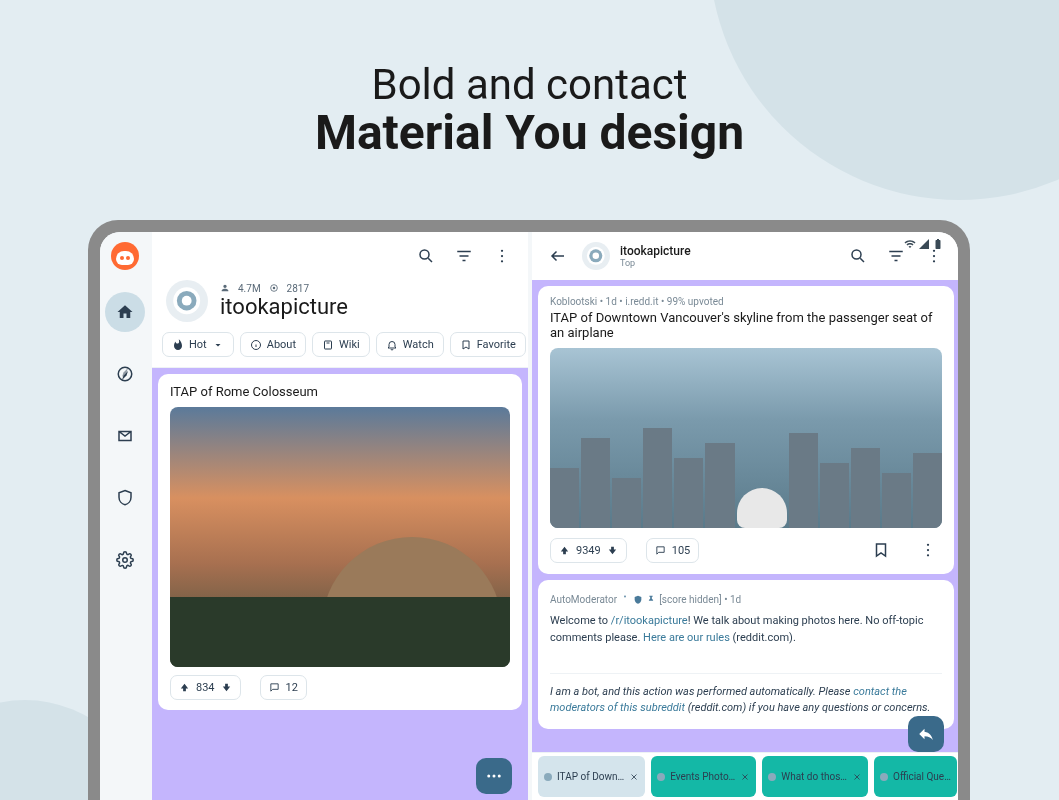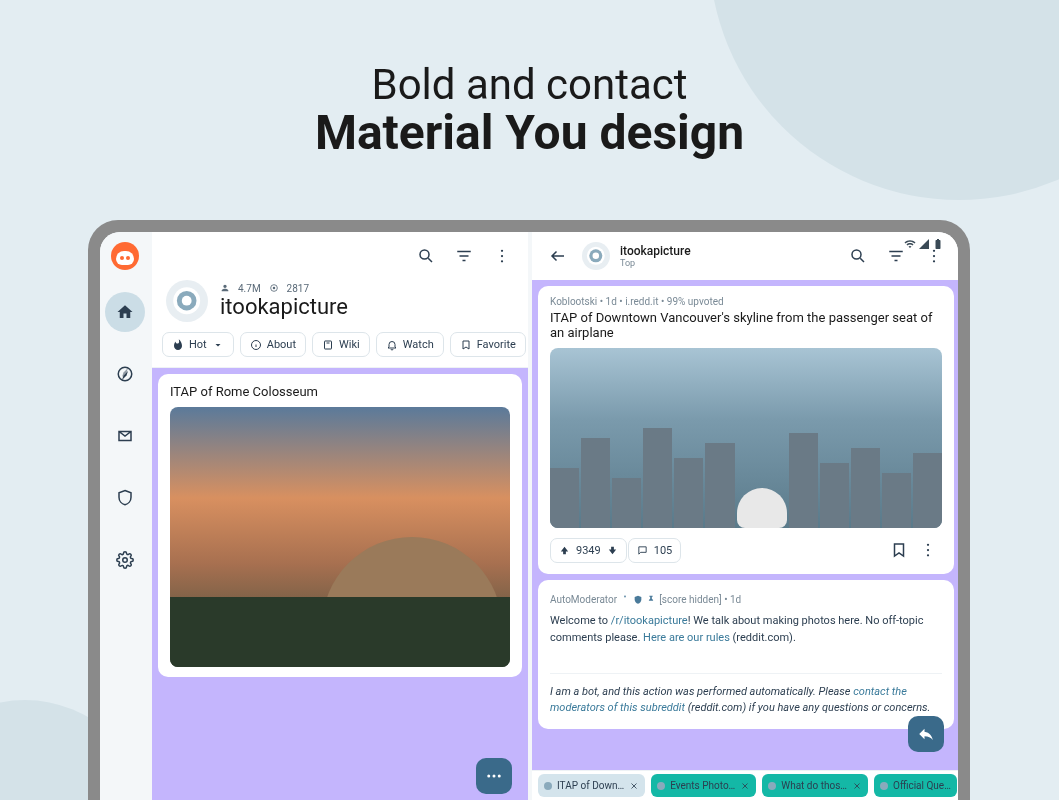--- a/index.html
+++ b/index.html
@@ -206,21 +206,21 @@
   display: flex; align-items: flex-end; gap: 2px;
 }
 .skyline div { background: #6a7a86; flex: 1; }
 .skyline .dome {
   width: 50px; height: 40px; background: #e8e8e8;
   border-radius: 25px 25px 8px 8px;
   flex: 0 0 50px;
 }
 
 .actions {
-  display: flex; align-items: center; gap: 1px;
+  display: flex; align-items: center; gap: 19px;
   padding: 8px 0 0;
 }
 .action-pill {
   display: flex; align-items: center; gap: 6px;
   border: 1px solid #dde5ea;
   border-radius: 7px;
   padding: 5px 8px;
   font-size: 11px;
   color: #2c3e50;
   cursor: pointer;
@@ -258,21 +258,21 @@
   cursor: pointer;
 }
 .fab.more { background: #3a6a8a; bottom: 6px; left: 376px; }
 .fab.reply { background: #3a6a8a; bottom: 48px; right: 14px; }
 .fab svg { width: 18px; height: 18px; }
 
 .tabs {
   position: absolute;
   bottom: 0; right: 0;
   left: 432px;
-  height: 30px;
+  height: 48px;
   background: #fff;
   display: flex;
   gap: 6px;
   padding: 3px 6px;
   border-top: 1px solid #eef2f5;
   overflow: hidden;
 }
 .tab {
   display: flex; align-items: center; gap: 5px;
   background: #14b8a6;
@@ -433,20 +433,37 @@
       </div>
 
     </div>
 
     <div class="feed">
       <div class="card">
         <div class="title">ITAP of Rome Colosseum</div>
         <div class="post-img">
           <div class="colosseum"></div>
           <div class="trees"></div>
+        </div>
+        <div class="actions">
+          <div class="action-pill">
+            <svg viewBox="0 0 24 24">
+                  <path fill="currentColor" d="M12 4l8 10h-5v6h-6v-6H4z"></path>
+                </svg>
+            <span>834</span>
+            <svg viewBox="0 0 24 24">
+                  <path fill="currentColor" d="M12 20L4 10h5V4h6v6h5z"></path>
+                </svg>
+          </div>
+          <div class="action-pill">
+            <svg viewBox="0 0 24 24">
+                  <path fill="none" stroke="currentColor" stroke-width="2" d="M4 4h16v12H8l-4 4z"></path>
+                </svg>
+            <span>12</span>
+          </div>
         </div>
       </div>
     </div>
   </div>
 
   <div class="panel panel-right">
     <div class="post-topbar">
       <div class="icon-btn">
         <svg viewBox="0 0 24 24">
               <path stroke="currentColor" stroke-width="2" fill="none" d="M20 12H4m6-6l-6 6 6 6"></path>

